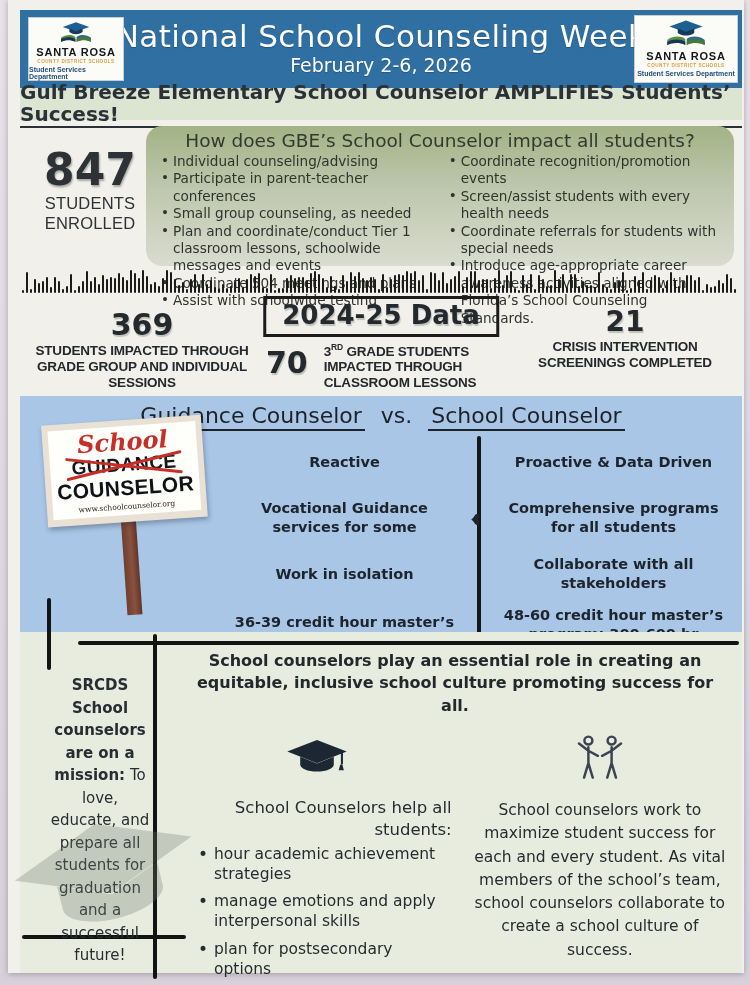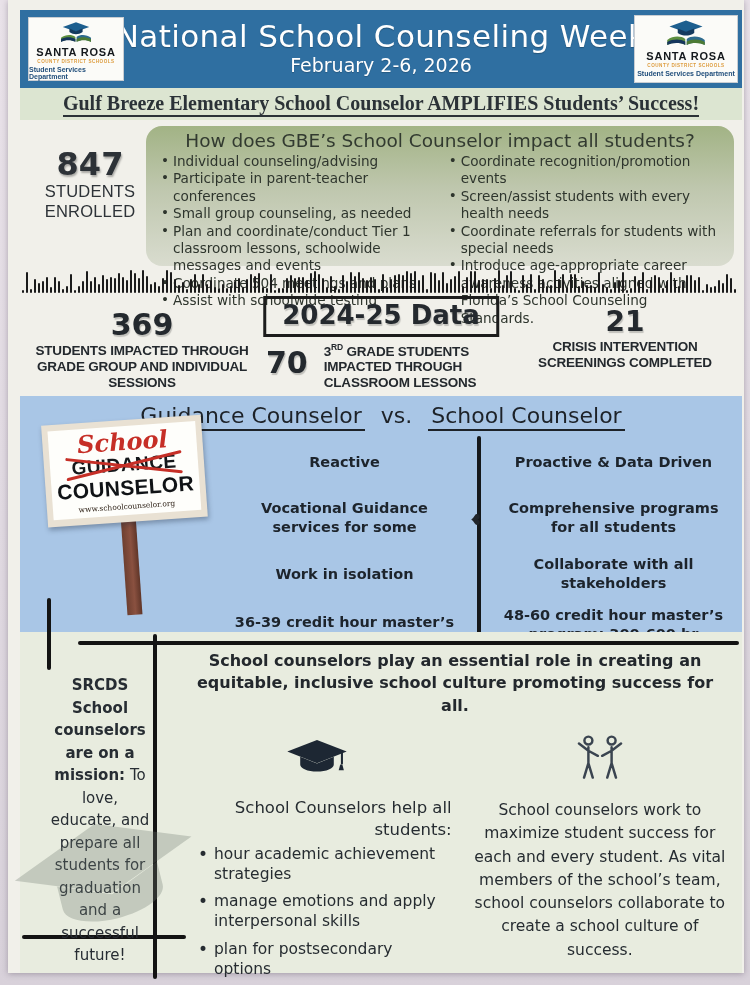--- a/index.html
+++ b/index.html
@@ -34,27 +34,27 @@
   .band-title { font-size:31px; font-weight:500; letter-spacing:.4px; line-height:1.05; text-shadow:0 1px 1px rgba(0,0,0,.25); }
   .band-date  { font-size:19px; font-weight:400; margin-top:2px; text-shadow:0 1px 1px rgba(0,0,0,.2); }
 
   
   .headline {
     position:absolute; left:12px; right:2px; top:88px; height:32px;
     background:#dce5d1; display:flex; align-items:center; justify-content:center;
   }
   .headline span {
     font-size:20px; font-weight:600; color:#2b3237;
-    border-bottom:2.5px solid #2b3237; padding-bottom:1px; line-height:1.1;font-family:Liberation Serif, serif;
+    border-bottom:2.5px solid #2b3237; padding-bottom:1px; line-height:1.1;
   }
 
   
   .impact { position:absolute; left:12px; right:2px; top:120px; height:148px; }
   .stat-847 { position:absolute; left:14px; top:28px; width:112px; text-align:center; color:#2d3237; }
-  .stat-847 .v { font-size:32px; font-weight:600; line-height:1; text-shadow:1px 2px 2px rgba(0,0,0,.3); }
+  .stat-847 .v { font-size:44px; font-weight:600; line-height:1; text-shadow:1px 2px 2px rgba(0,0,0,.3); }
   .stat-847 .l { font:400 16.5px "Liberation Sans", sans-serif; line-height:1.2; margin-top:2px; letter-spacing:.2px; }
   .green-box {
     position:absolute; left:126px; right:8px; top:6px; bottom:2px;
     background:linear-gradient(180deg,#a2b385 0%,#bfc7ae 45%,#d9dccf 100%);
     border-radius:16px; padding:4px 14px 2px; color:#2e352d;
   }
   .gb-title { text-align:center; font-size:18.5px; color:#323a30; margin-bottom:2px; }
   .gb-cols { display:grid; grid-template-columns:1.02fr 1fr; column-gap:10px; }
   .gb-cols ul { list-style:none; font-size:13.6px; line-height:1.28; }
   .gb-cols li { position:relative; padding-left:13px; }

